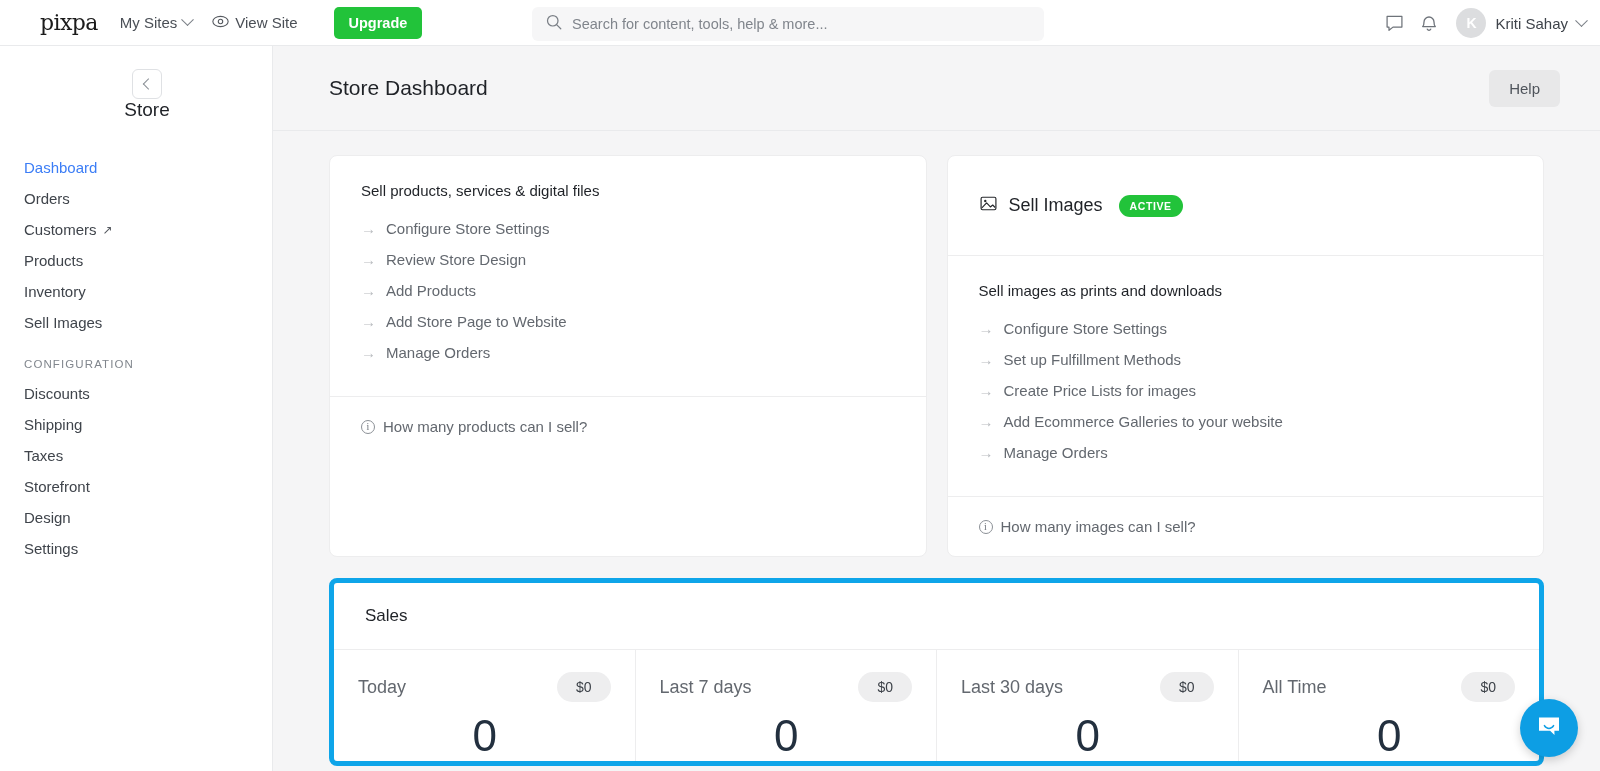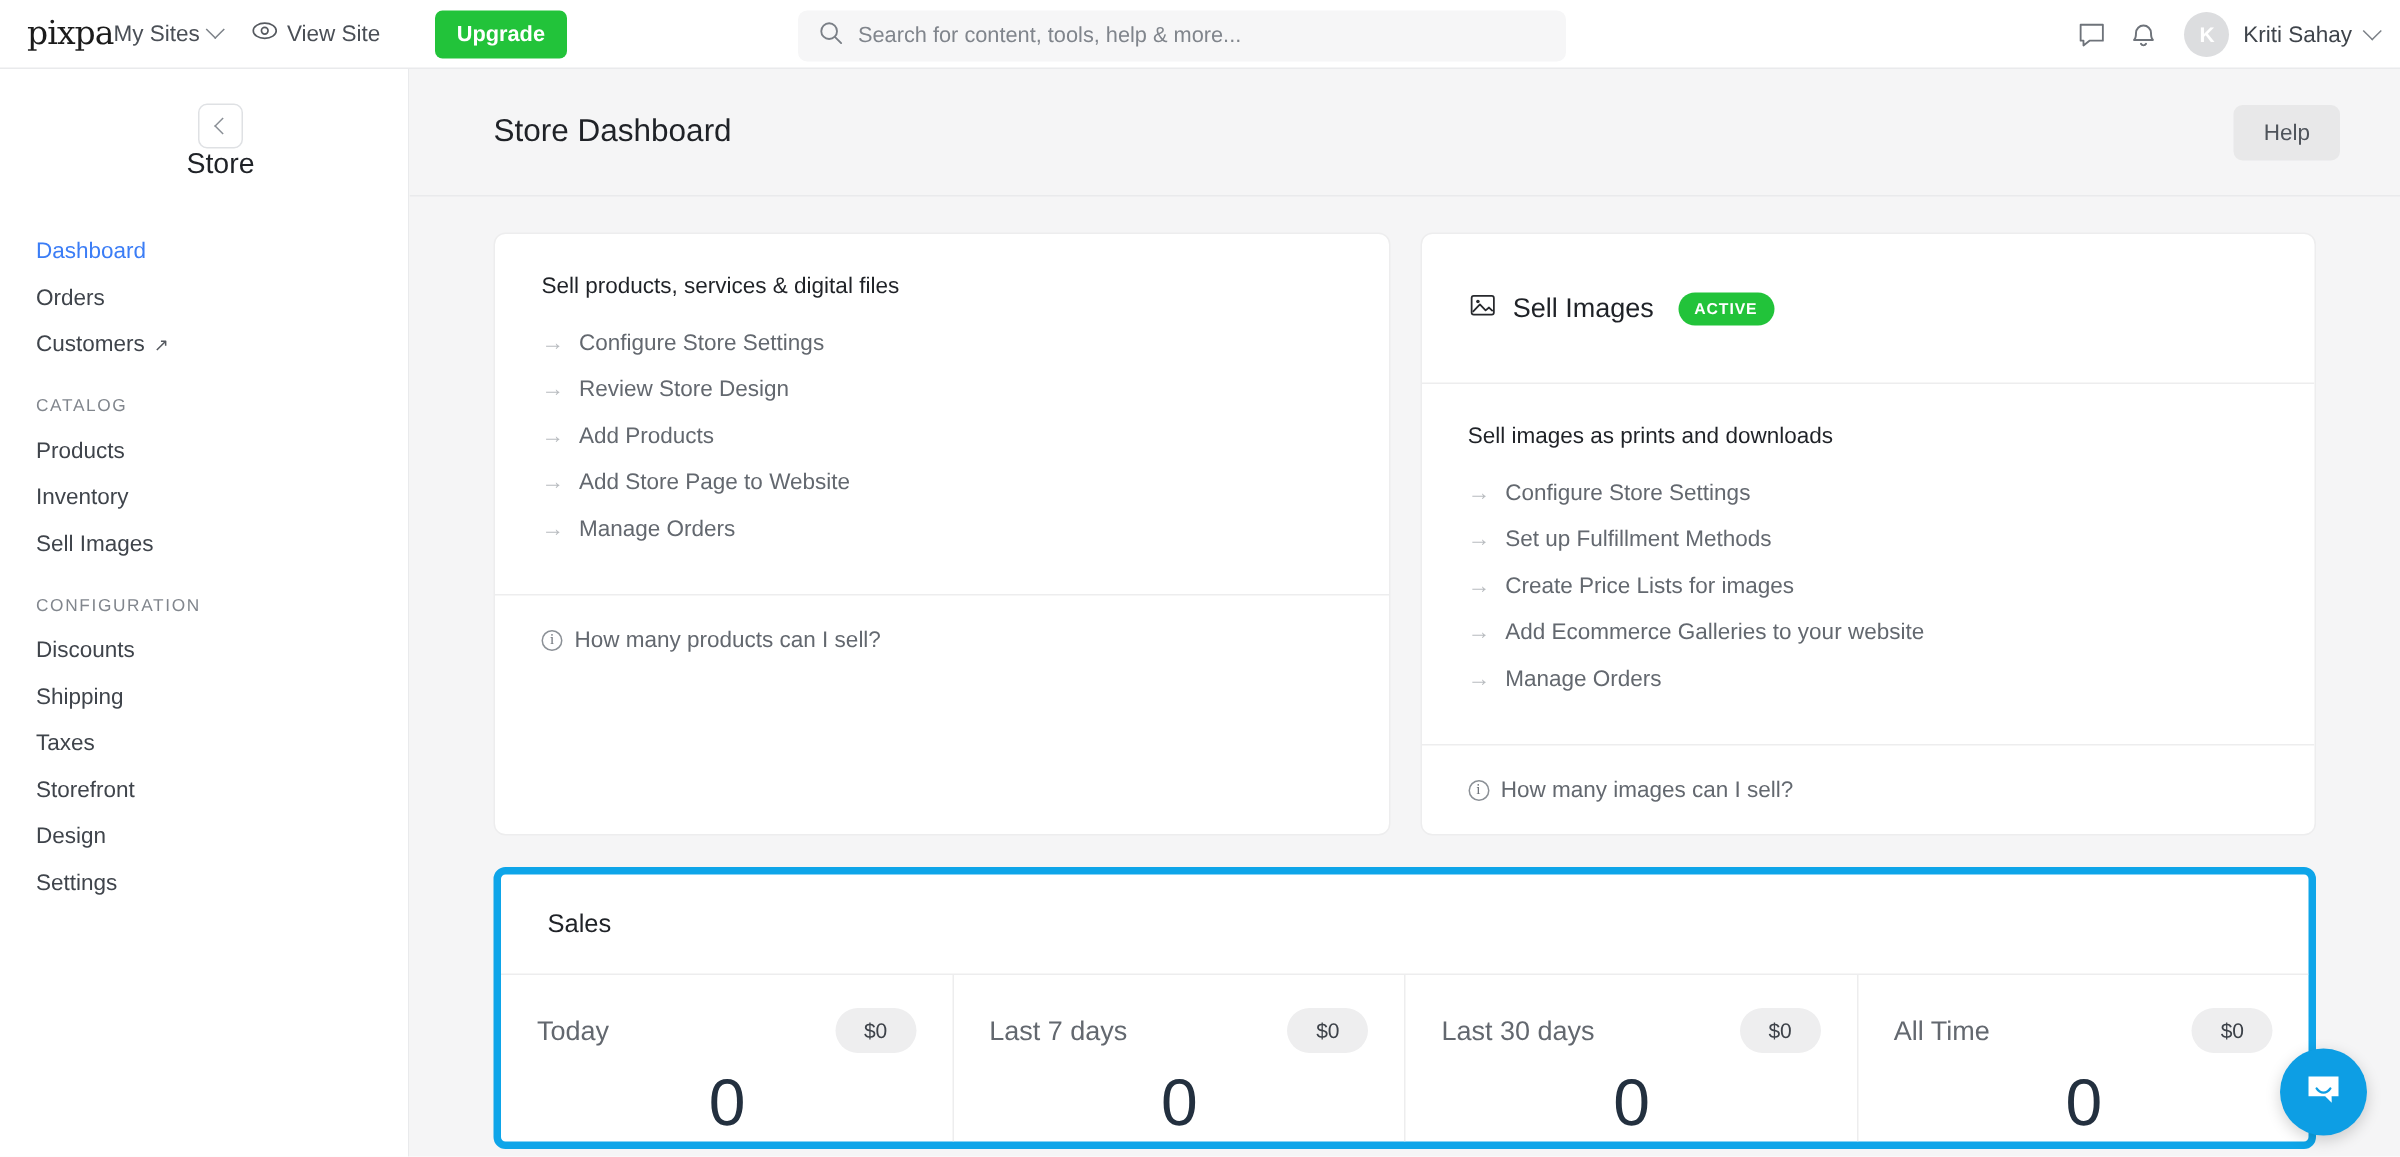--- a/index.html
+++ b/index.html
@@ -10,31 +10,31 @@
     font-family: "Liberation Sans", sans-serif;
     -webkit-font-smoothing: antialiased;
   }
 
   
   .topbar {
     position: absolute; top: 0; left: 0;
     width: 1600px; height: 46px;
     background: #ffffff;
     border-bottom: 1px solid #e9eaec;
-    display: flex; align-items: center;
+    display: flex; align-items: center; padding-left: 22px;
   }
   .brand {
     margin-left: 18px;
     font-family: "DejaVu Serif", serif;
     font-size: 22px;
     letter-spacing: -0.6px;
     color: #1b1b1b;
     font-weight: 400;
   }
-  .topnav { display: flex; align-items: center; gap: 20px; }
+  .topnav { display: flex; align-items: center; margin-left: 22px; gap: 20px; }
   .topnav-item {
     display: flex; align-items: center; gap: 6px;
     font-size: 15px; color: #4a4f56;
     cursor: pointer; white-space: nowrap;
   }
   .caret-dn {
     display: inline-block; width: 9px; height: 9px;
     border-right: 1.4px solid #7b8087; border-bottom: 1.4px solid #7b8087;
     transform: rotate(45deg) translate(-2px,-2px);
   }
@@ -297,21 +297,20 @@
       <span>Dashboard</span>
     </div>
     <div class="nav-item">
       <span>Orders</span>
     </div>
     <div class="nav-item">
       <span>Customers</span>
       <span class="ext-arrow">↗</span>
     </div>
 
-    <div class="nav-group-label">CATALOG</div>
     <div class="nav-item">
       <span>Products</span>
     </div>
     <div class="nav-item">
       <span>Inventory</span>
     </div>
     <div class="nav-item">
       <span>Sell Images</span>
     </div>
 

